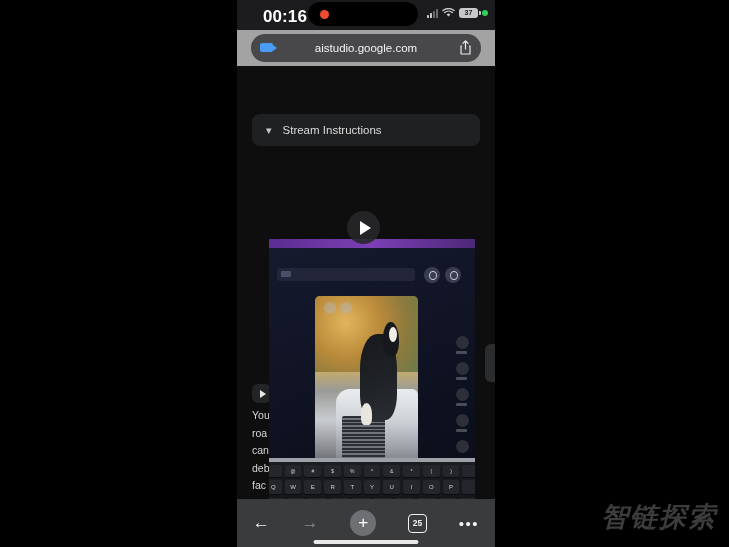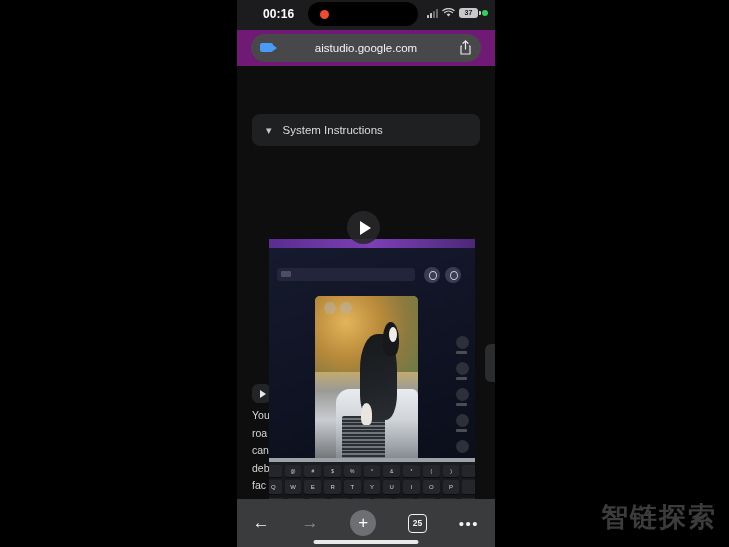--- a/index.html
+++ b/index.html
@@ -18,21 +18,21 @@
     background: #0e0e0e; overflow: hidden;
   }
 
   
   .statusbar {
     position: relative; height: 30px; width: 100%;
     background: #1c1c1e;
   }
   .sb-time {
     position: absolute; left: 26px; top: 7px;
-    color: #fff; font-size: 12px; font-weight: bold;
+    color: #fff; font-size: 17px; font-weight: bold;
     letter-spacing: .1px;
   }
   .island {
     position: absolute; left: 71px; top: 2px;
     width: 110px; height: 24px; border-radius: 13px;
     background: #000;
   }
   .rec-dot {
     position: absolute; left: 12px; top: 8px;
     width: 9px; height: 9px; border-radius: 50%;
@@ -53,21 +53,21 @@
     text-align: center; line-height: 10px;
   }
   .batt::after {
     content:""; position:absolute; right:-2.5px; top:3px;
     width:1.5px; height:4px; border-radius:0 1px 1px 0; background:#c9c9cd;
   }
   .green-dot { width: 6px; height: 6px; border-radius: 50%; background: #30d158; }
 
   
   .urlbar-wrap {
-    height: 36px; background: #701a75;
+    height: 36px; background: #a3a3a3;
     display: flex; align-items: center; justify-content: center;
   }
   .urlbar {
     position: relative;
     width: 230px; height: 28px; border-radius: 14px;
     background: #48484a;
     display: flex; align-items: center; justify-content: center;
   }
   .cam-ind {
     position: absolute; left: 9px; top: 9px;
@@ -227,21 +227,21 @@
   .tabs-btn{width:19px;height:19px;border:1.7px solid #f2f2f2;border-radius:4px;
     display:flex;align-items:center;justify-content:center;color:#f2f2f2;font-size:8.5px;font-weight:bold;}
   .dots{letter-spacing:1.5px;font-size:15px;color:#f2f2f2;}
   .home-ind{position:absolute;left:50%;transform:translateX(-50%);bottom:3px;
     width:105px;height:4px;border-radius:2px;background:#e9e9ea;}
 
   
   .watermark{
     position:absolute; right:12px; bottom:12px;
     color:#3c3c3c; font-size:27px; font-weight:bold;
-    letter-spacing:2px; font-family:"DejaVu Sans", sans-serif;
+    letter-spacing:2px; font-family:"DejaVu Sans", sans-serif;font-style:italic;
   }
 </style>
 </head>
 <body>
 
 <div id="root">
 
   <div class="phone">
 
     <div class="statusbar">
@@ -276,21 +276,21 @@
           <path d="M2 6 H1 V14 H10 V6 H9" stroke="#e8e8ea" stroke-width="1.2" fill="none" stroke-linejoin="round"></path>
         </svg>
       </div>
     </div>
 
     <div class="page">
 
 
       <div class="sysinstr">
         <span class="chev">▾</span>
-        <span class="sysinstr-label">System Instructions</span>
+        <span class="sysinstr-label">Stream Instructions</span>
       </div>
 
       <div class="resp-play"></div>
       <div class="resp-text">
         <div>You</div>
         <div>roa</div>
         <div>can</div>
         <div>deb</div>
         <div>fac</div>
       </div>

